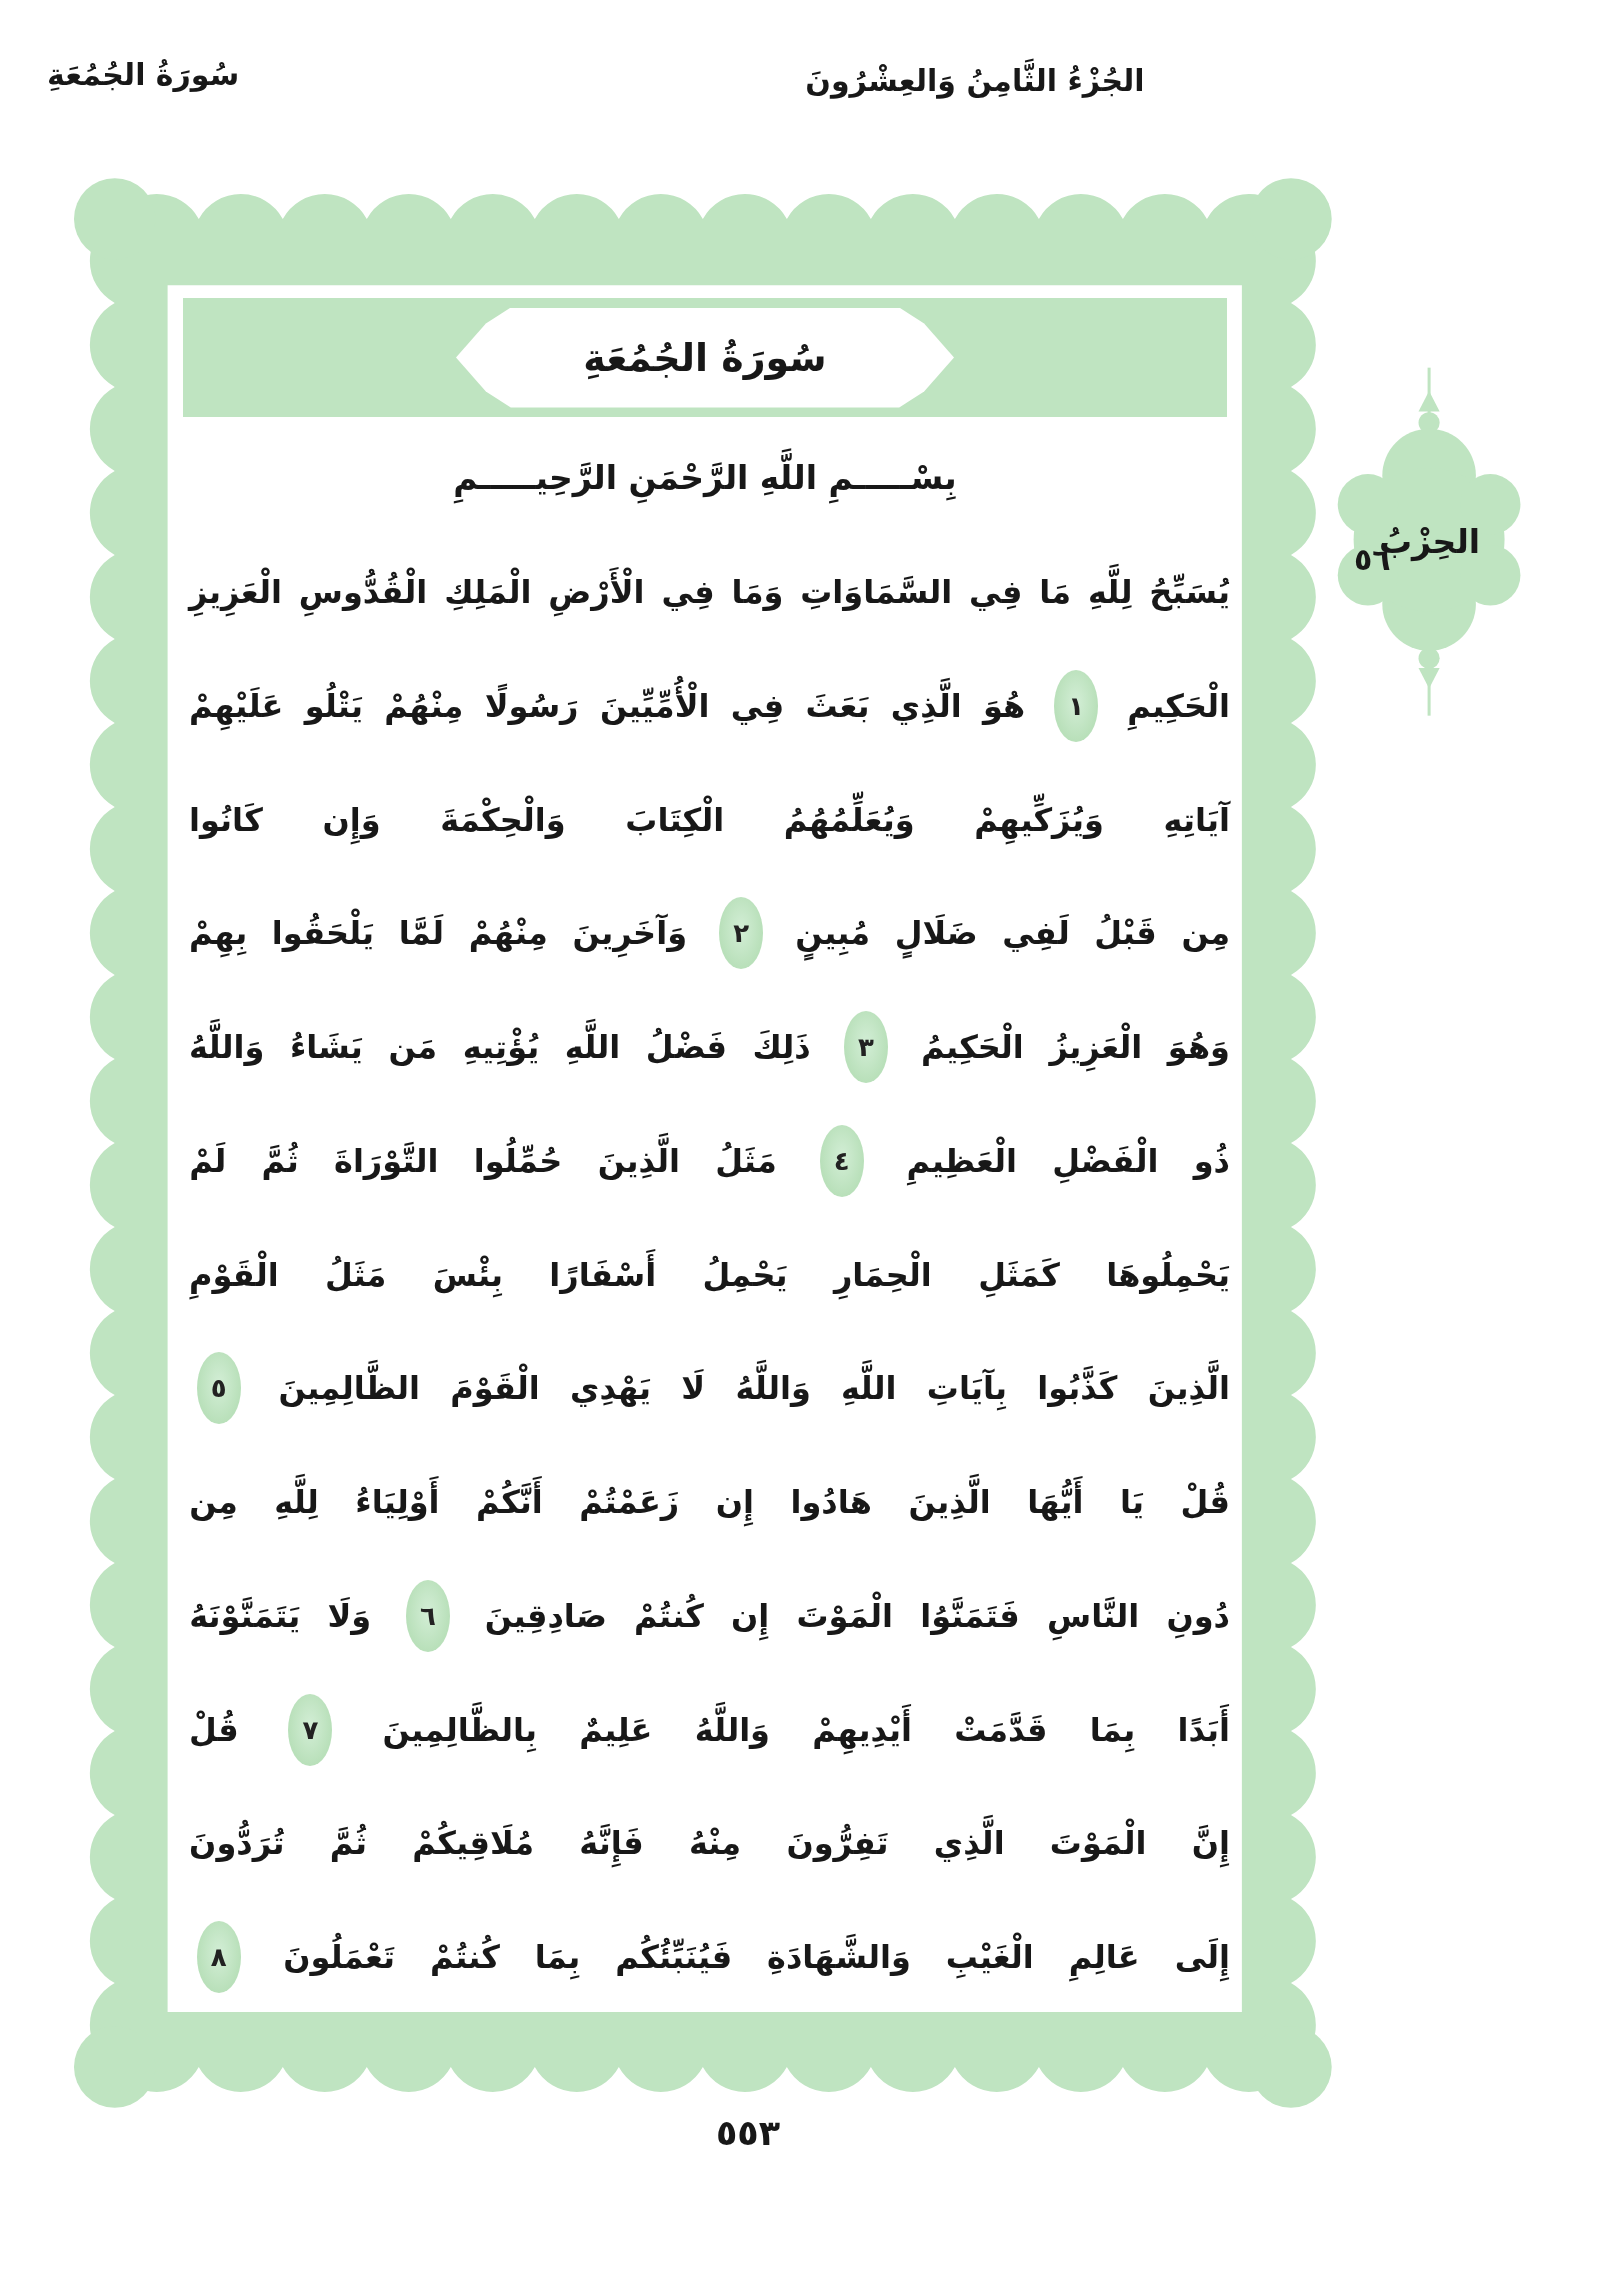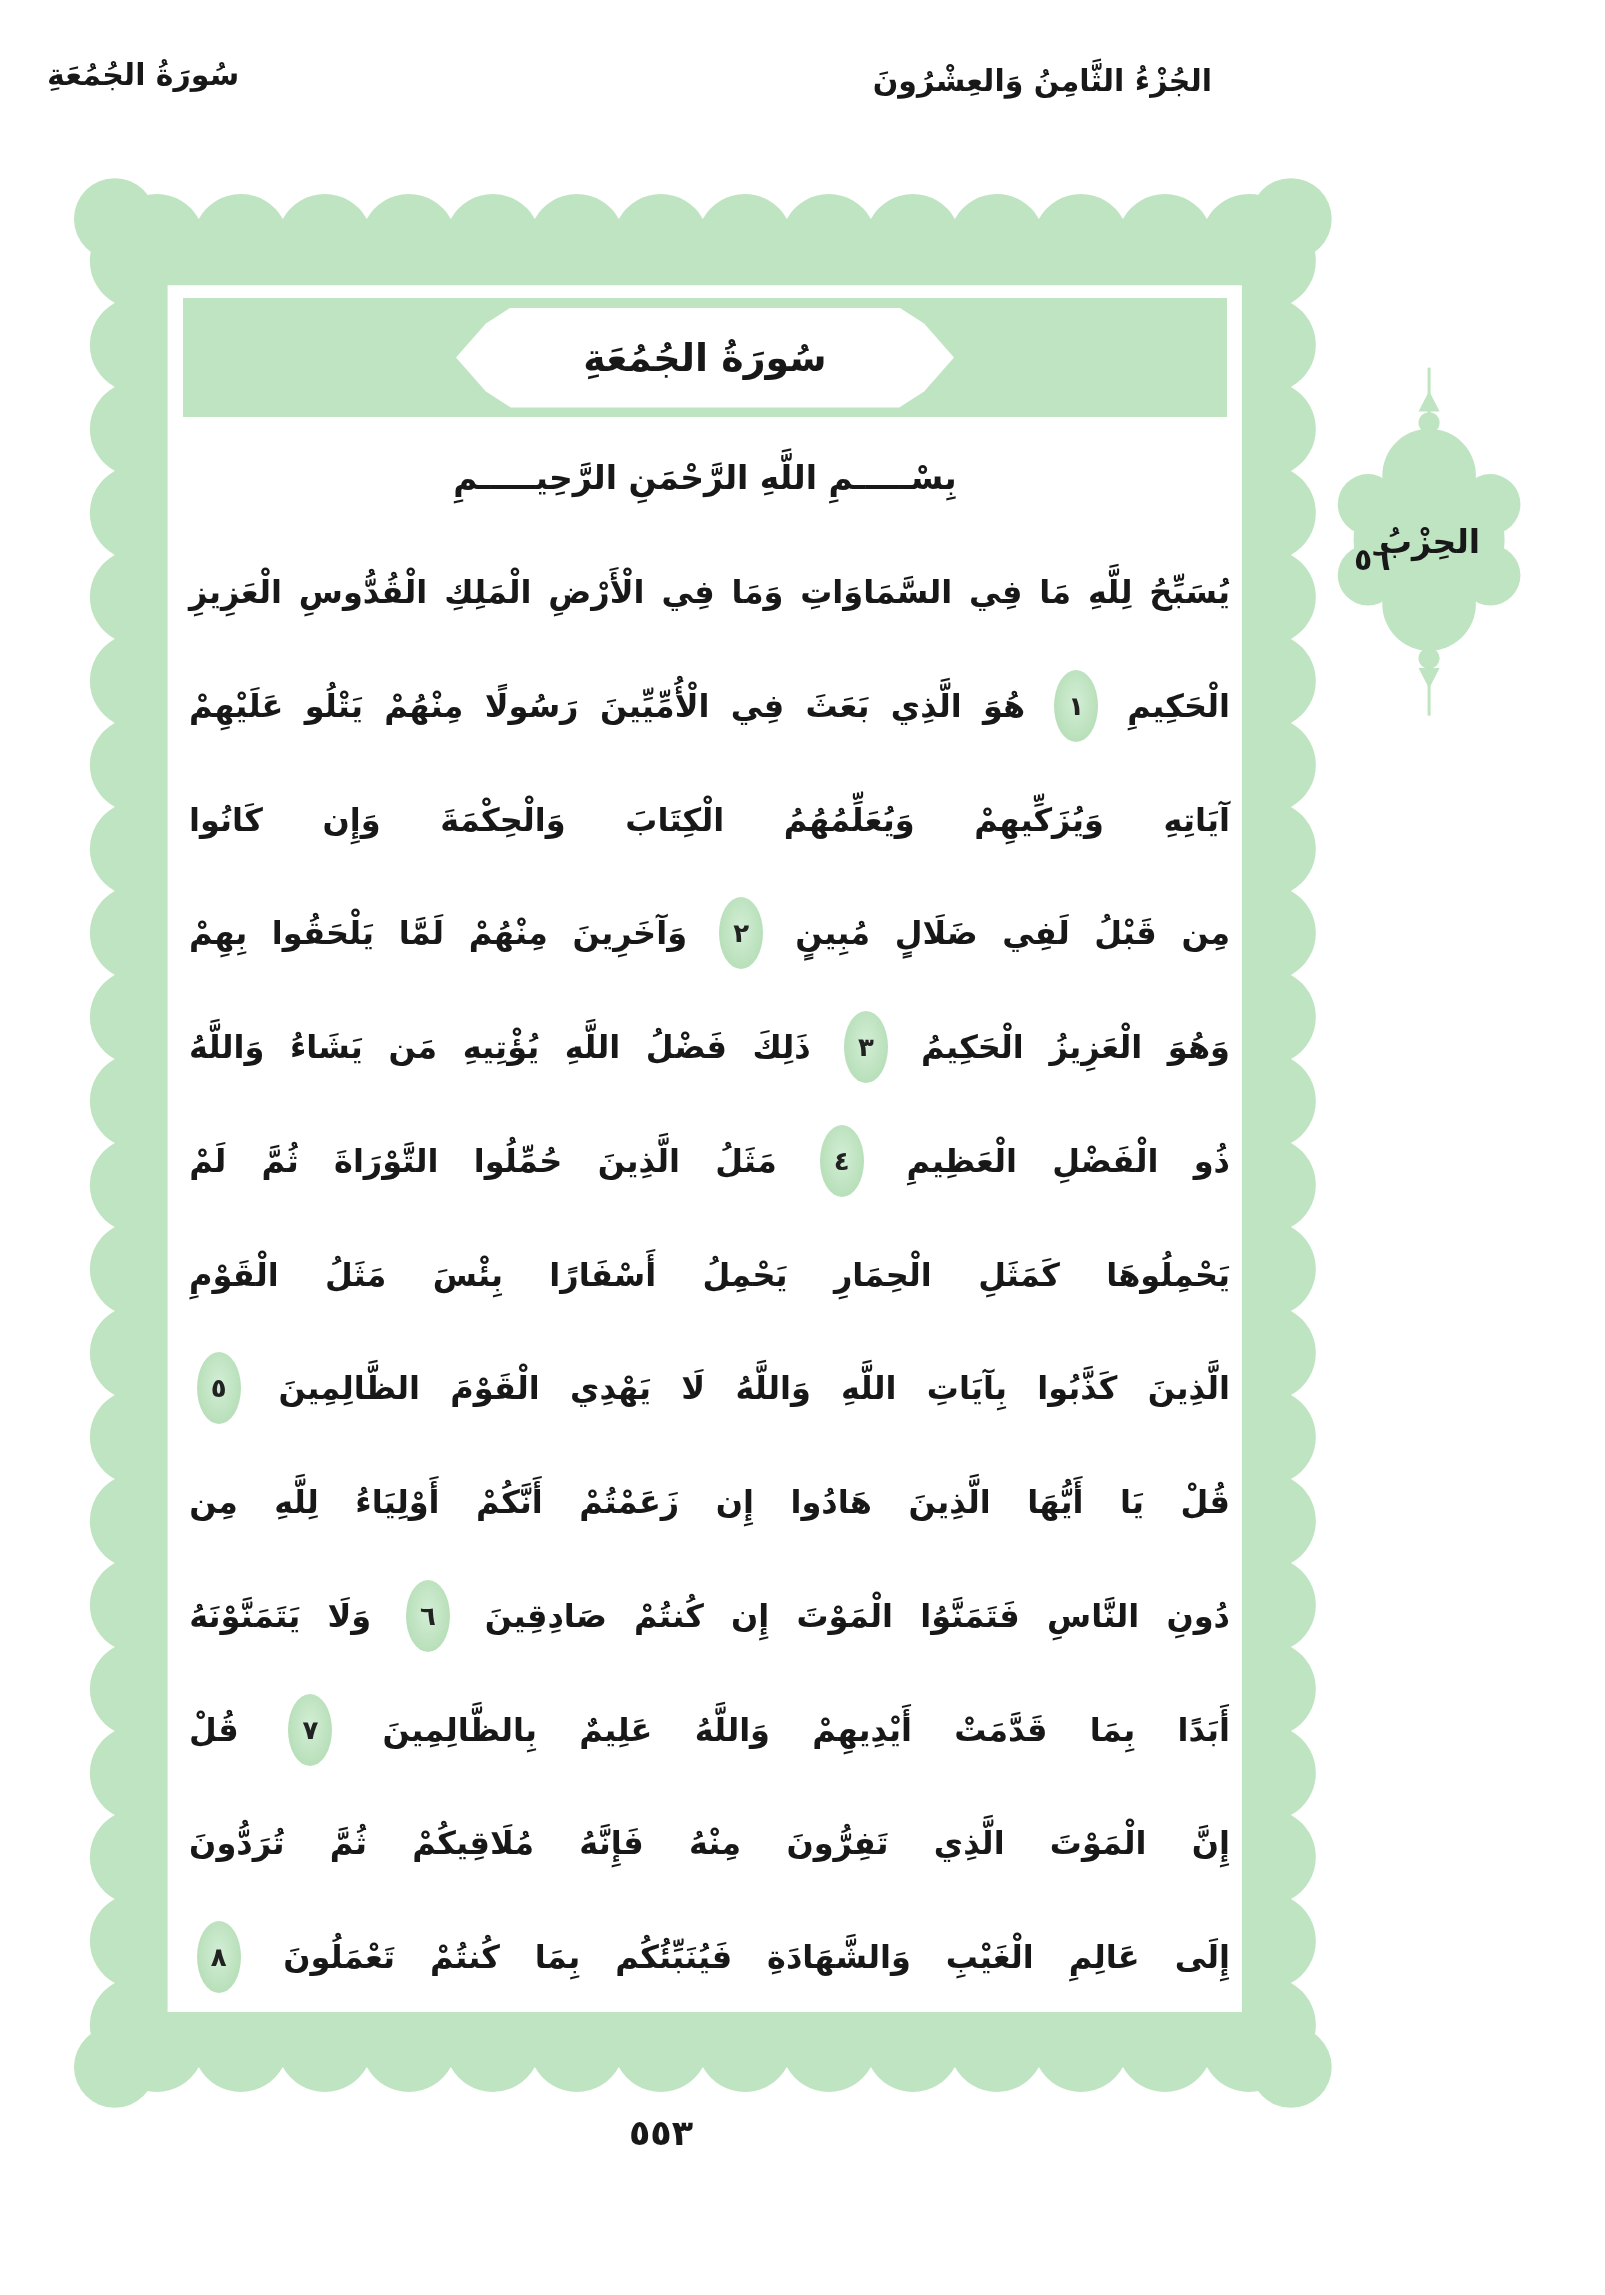--- a/index.html
+++ b/index.html
@@ -4,21 +4,21 @@
 <style>
   html,body{margin:0;padding:0;}
   body{
     width:1605px;height:2295px;position:relative;background:#ffffff;
     font-family:"DejaVu Sans",sans-serif;color:#181818;overflow:hidden;
   }
   .abs{position:absolute;}
   
   .hdr{font-size:30px;font-weight:bold;white-space:nowrap;}
   #hdr-surah{left:47px;top:57px;}
-  #hdr-juz{left:834px;top:63px;width:378px;}
+  #hdr-juz{left:786px;top:63px;width:378px;text-align:center;}
   
   #frame-svg{left:0;top:0;width:1605px;height:2295px;pointer-events:none;}
   
   #title-banner{left:183px;top:298px;width:1044px;height:119px;background:var(--green);
     display:flex;align-items:center;justify-content:center;}
   #title-cartouche{width:498px;height:100px;background:#ffffff;
     clip-path:polygon(0% 50%,6% 16%,11% 0%,89% 0%,94% 16%,100% 50%,94% 84%,89% 100%,11% 100%,6% 84%);
     display:flex;align-items:center;justify-content:center;}
   #title-cartouche .t{font-size:38px;font-weight:bold;}
   
@@ -31,21 +31,21 @@
     font-size:32px;font-weight:bold;overflow:visible;}
   .quran-line .word{white-space:pre;}
   .ayah-marker{width:44px;height:72px;border-radius:50%;flex:0 0 auto;
     background:radial-gradient(ellipse at 50% 45%, #d3eed6 0%, var(--marker-green) 68%, var(--marker-green) 100%);
     display:flex;align-items:center;justify-content:center;
     font-size:26px;font-weight:bold;color:#222;margin:0 7.6px;}
   
   #hizb-label{left:1354px;top:522px;width:151px;text-align:center;font-size:33px;font-weight:bold;}
   #hizb-number{left:1354px;top:542px;width:151px;text-align:left;font-size:30px;font-weight:bold;}
   
-  #page-number{left:629px;top:2113px;width:151px;text-align:left;font-size:35px;font-weight:bold;}
+  #page-number{left:629px;top:2113px;width:151px;text-align:right;font-size:35px;font-weight:bold;}
   :root{--green:#bfe4c1;--marker-green:#b9e0ba;}
 </style>
 </head>
 <body>
 
 <div class="abs hdr" id="hdr-surah">سُورَةُ الجُمُعَةِ</div>
 <div class="abs hdr" id="hdr-juz">الجُزْءُ الثَّامِنُ وَالعِشْرُونَ</div>
 
 <svg class="abs" id="frame-svg" viewBox="0 0 2126 3040" xmlns="http://www.w3.org/2000/svg">
   <g fill="#bfe4c1">

